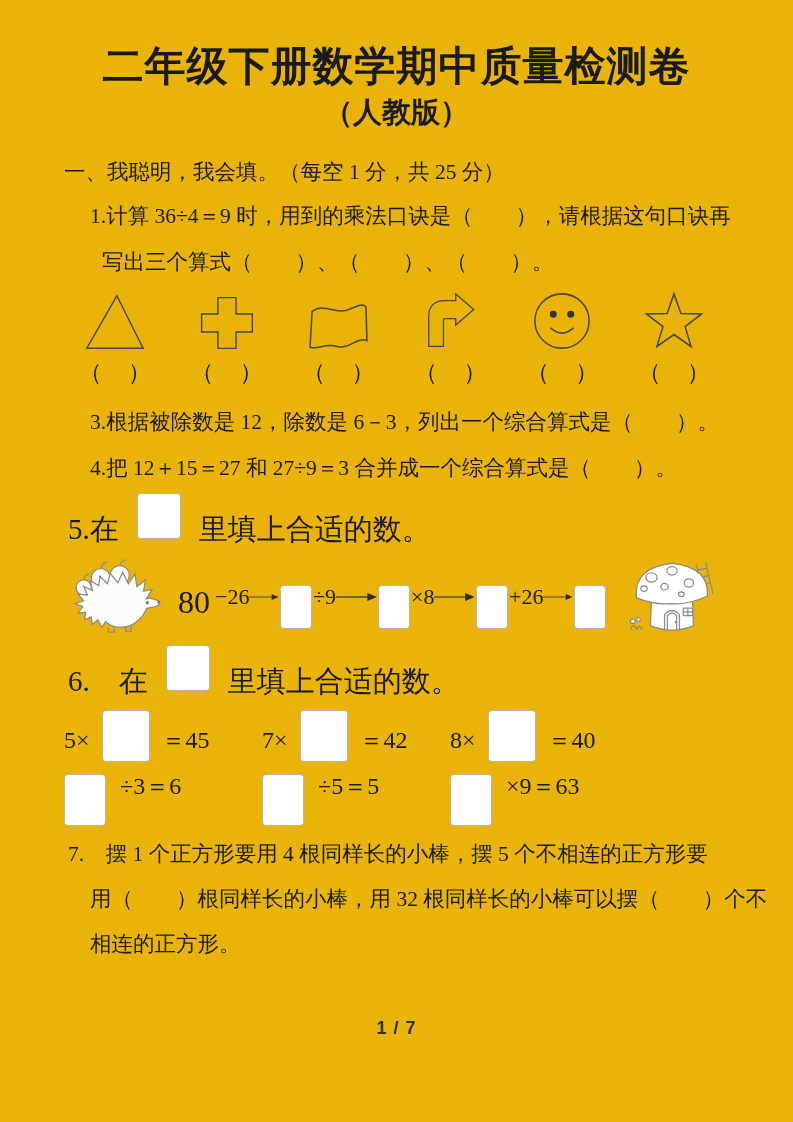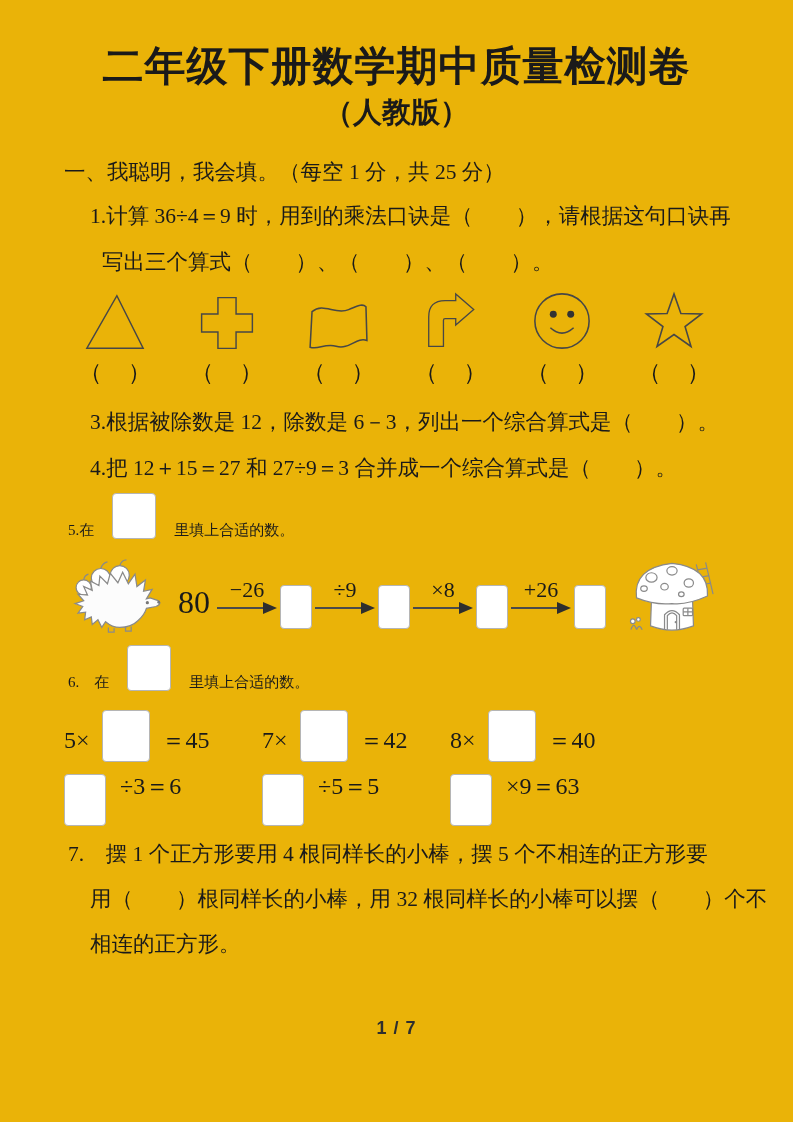--- a/index.html
+++ b/index.html
@@ -29,26 +29,26 @@
   .paren-grid{display:flex;justify-content:space-between;
     padding:0 84px 0 80px;margin-top:8px;height:28px;}
   .shape-cell{display:flex;justify-content:center;align-items:flex-end;width:70px;}
   .pp{display:inline-flex;gap:26px;font-size:23px;line-height:26px;justify-content:center;width:70px;}
   .shape-svg{stroke:#474747;fill:none;stroke-width:1.6;}
 
   
   .fillbox{border:1.6px solid #b5b5b5;border-radius:4px;background:#fff;flex:none;}
   .headbox{width:42px;height:44px;display:inline-block;vertical-align:middle;
     transform:translateY(-14px);margin:0 18px;}
-  .qhead{display:flex;align-items:center;height:48px;font-size:15px;}
+  .qhead{display:flex;align-items:center;height:48px;font-size:29px;}
 
   
   .chain{display:flex;align-items:center;padding-left:60px;margin-top:4px;height:78px;}
   .start-num{font-size:32px;margin:10px 4px 0 6px;}
-  .op{display:flex;flex-direction:column;align-items:center;width:64px;margin:16px 1px;text-align:right;}
+  .op{display:flex;flex-direction:row;align-items:center;width:64px;margin:16px 1px;text-align:right;}
   .op-label{font-size:22px;line-height:22px;margin-bottom:0;}
   .chainbox{width:30px;height:42px;transform:translateY(10px);}
   .arrow-svg{display:block;}
 
   
   .q6row{display:grid;grid-template-columns:198px 188px auto;padding-left:64px;margin-top:8px;}
   .eq{display:flex;align-items:center;font-size:24px;}
   .eq .eqbox1{width:46px;height:50px;margin:0 12px;transform:translateY(-4px);}
   .eq2{display:flex;align-items:flex-start;font-size:24px;}
   .eq2 .eqbox2{width:40px;height:50px;margin-right:14px;}

